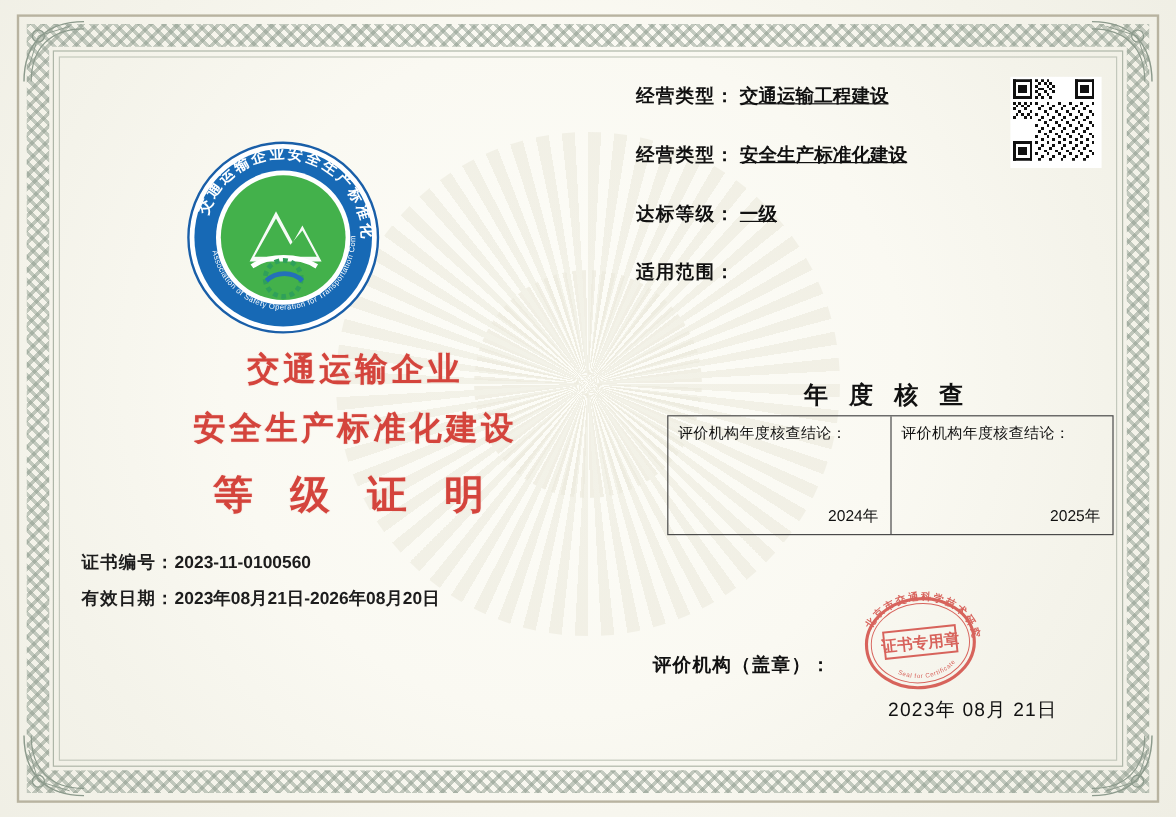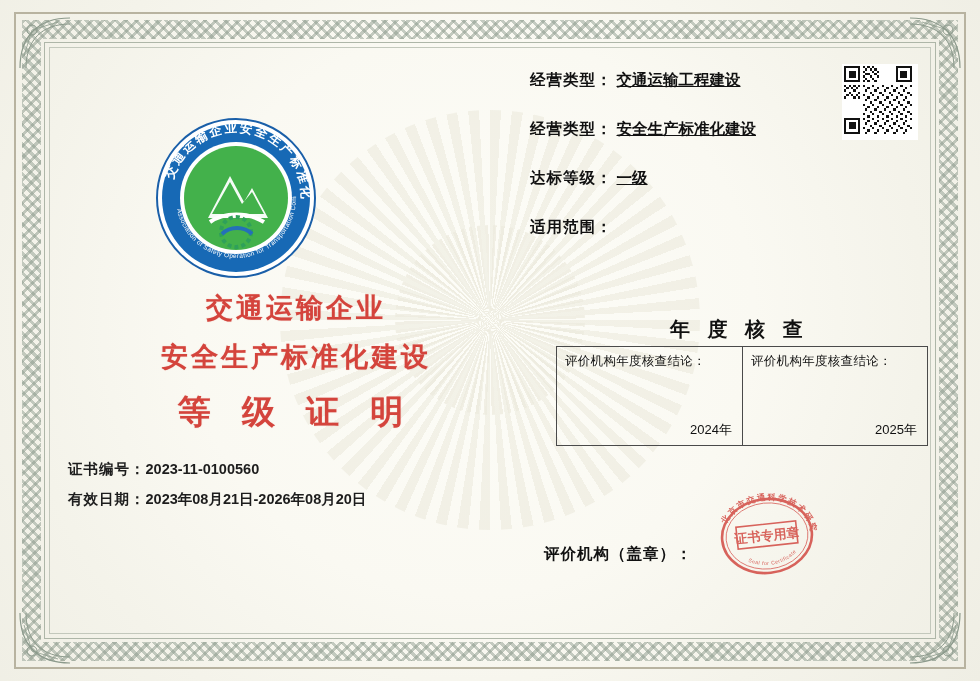--- a/index.html
+++ b/index.html
@@ -476,15 +476,16 @@
           <text font-size="8.5" font-weight="bold" fill="#cf3a33" letter-spacing="1.6" font-family="'Liberation Sans',sans-serif">
             <textPath href="#sealArcTop" startOffset="13%">北京市交通科学技术研究院</textPath>
           </text>
           <text font-size="5.2" fill="#cf3a33" letter-spacing=".5" font-family="'Liberation Sans',sans-serif">
             <textPath href="#sealArcBottom" startOffset="28%">Seal for Certificate</textPath>
           </text>
         </g>
       </svg>
     </div>
 
+    <div class="issue-date">2023年  08月  21日</div>
 
   </div>
 </div>
 
 </body></html>

